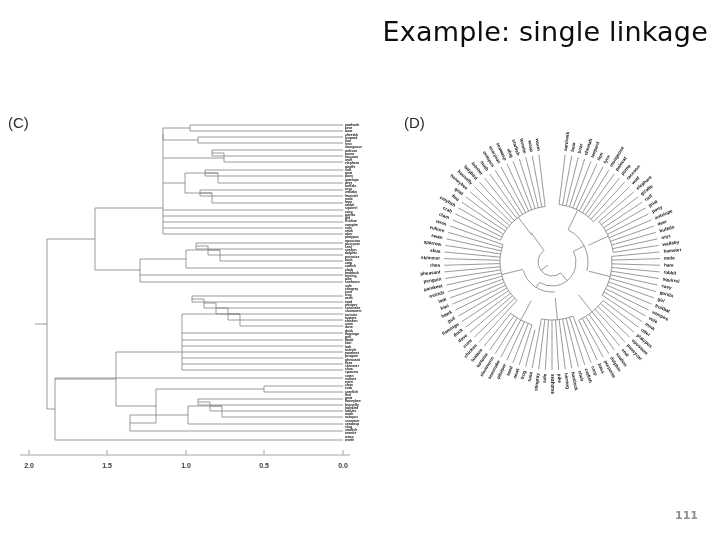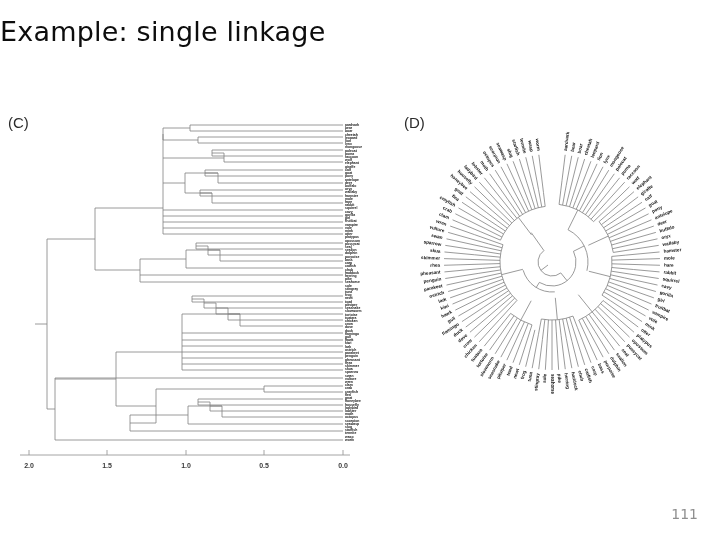--- a/index.html
+++ b/index.html
@@ -17,21 +17,21 @@
   #slide {
     position: absolute;
     inset: 0;
     background: #ffffff;
   }
   #slide-title {
     position: absolute;
     left: 0;
     top: 16px;
     width: 708px;
-    text-align: left;
+    text-align: right;
     font-size: 27px;
     font-weight: 400;
     color: #0d0d0d;
     letter-spacing: 0.2px;
     font-family: "DejaVu Sans", sans-serif;
   }
   #figure {
     position: absolute;
     left: 0;
     top: 100px;
@@ -72,23 +72,24 @@
   .leaf-label-d {
     font-family: "Liberation Sans", sans-serif;
     font-size: 4.6px;
     fill: #111111;
     font-weight: bold;
   }
   #page-number {
     position: absolute;
     right: 22px;
     bottom: 18px;
-    font-size: 14px;
+    font-size: 11px;
     color: #8f8f8f;
     font-family: "DejaVu Sans", sans-serif;
+    font-weight: bold;
   }
 </style>
 </head>
 <body>
 
 <div id="slide">
 
   <div id="slide-title">Example: single linkage</div>
 
   <div id="figure">

